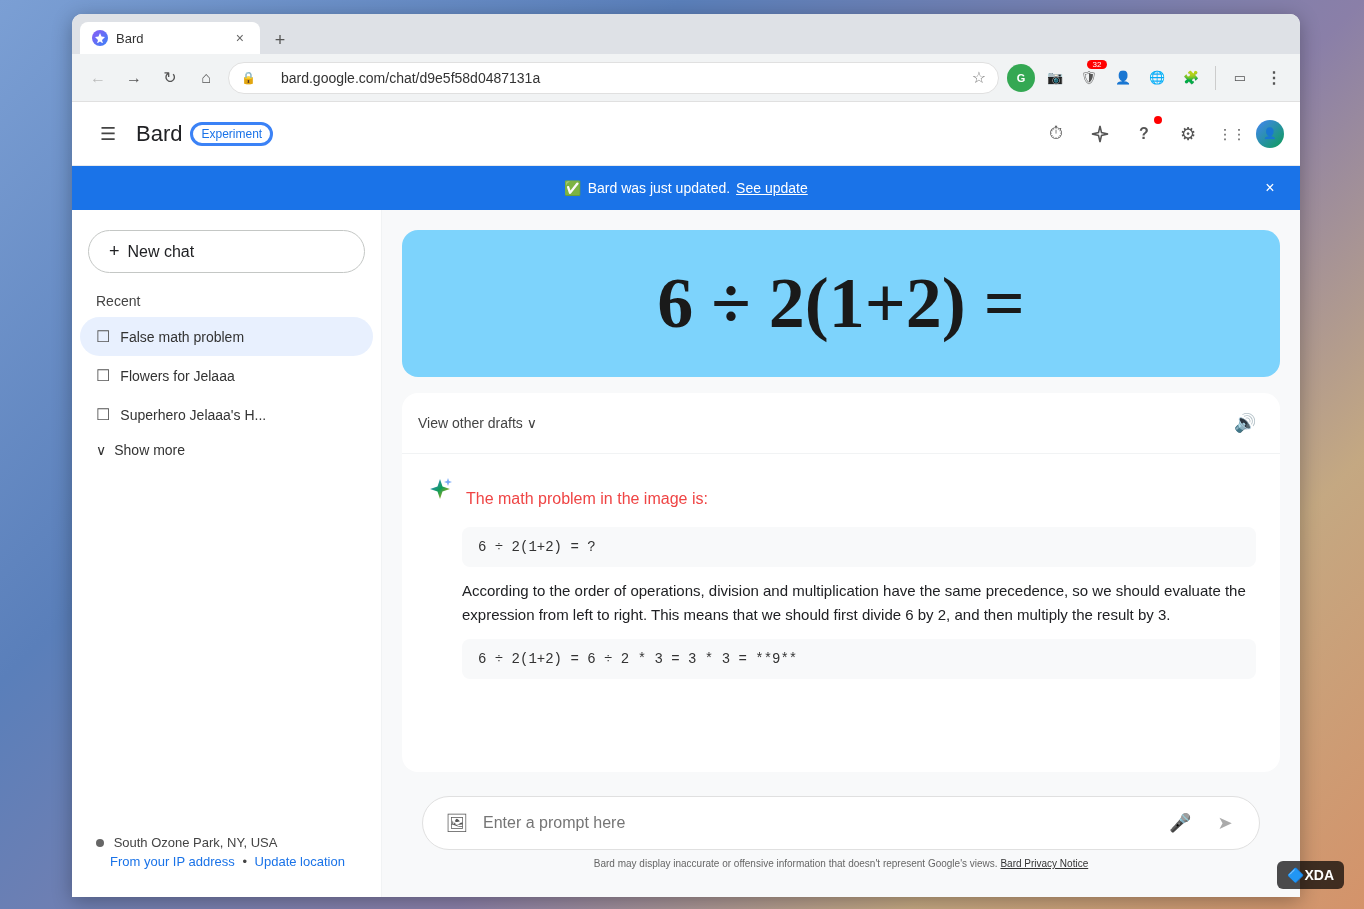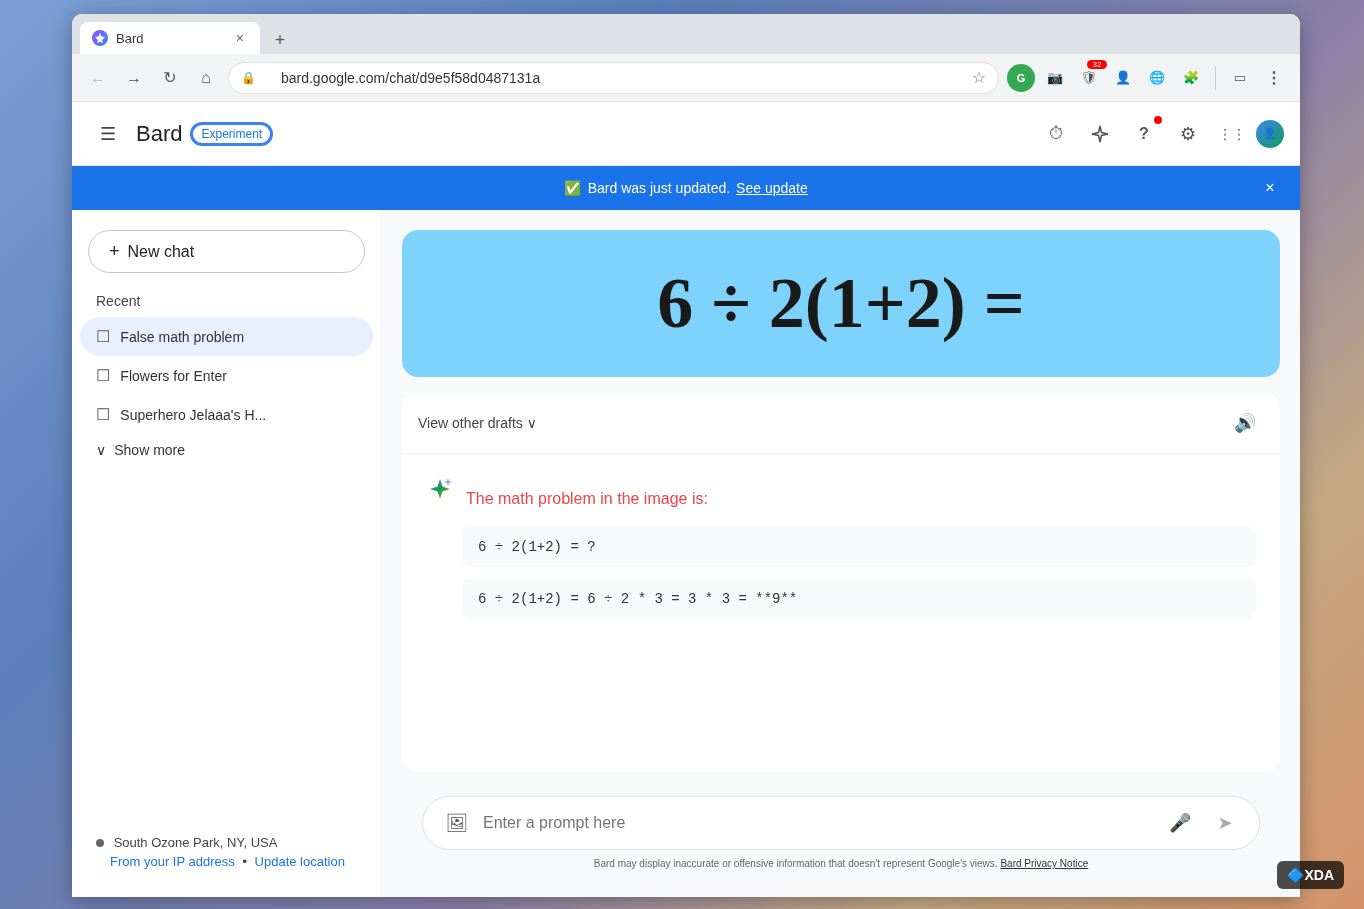--- a/index.html
+++ b/index.html
@@ -536,21 +536,21 @@
       </button>
 
       <div class="recent-label">Recent</div>
 
       <div class="chat-item active">
         <span class="chat-icon">☐</span>
         <span>False math problem</span>
       </div>
       <div class="chat-item">
         <span class="chat-icon">☐</span>
-        <span>Flowers for Enter</span>
+        <span>Flowers for Jelaaa</span>
       </div>
       <div class="chat-item">
         <span class="chat-icon">☐</span>
         <span>Superhero Jelaaa's H...</span>
       </div>
 
       <div class="show-more-btn">
         <span>∨</span>
         <span>Show more</span>
       </div>
@@ -598,20 +598,21 @@
                 </defs>
                 <path d="M14 3 L16.5 10.5 L24 13 L16.5 15.5 L14 23 L11.5 15.5 L4 13 L11.5 10.5 Z" fill="url(#sparkGrad)"></path>
                 <path d="M22 2 L23 5 L26 6 L23 7 L22 10 L21 7 L18 6 L21 5 Z" fill="#4285f4" opacity="0.7"></path>
               </svg>
             </span>
             <span>The math problem in the image is:</span>
           </div>
 
           <div class="code-block">6 ÷ 2(1+2) = ?</div>
 
+          <div class="response-text">According to the order of operations, division and multiplication have the same precedence, so we should evaluate the expression from left to right. This means that we should first divide 6 by 2, and then multiply the result by 3.</div>
 
 
           <div class="code-block">6 ÷ 2(1+2) = 6 ÷ 2 * 3 = 3 * 3 = **9**</div>
         </div>
       </div>
 
       <div class="input-area">
         <div class="input-container">
           <div class="attach-btn">
             <span>🖼</span>

